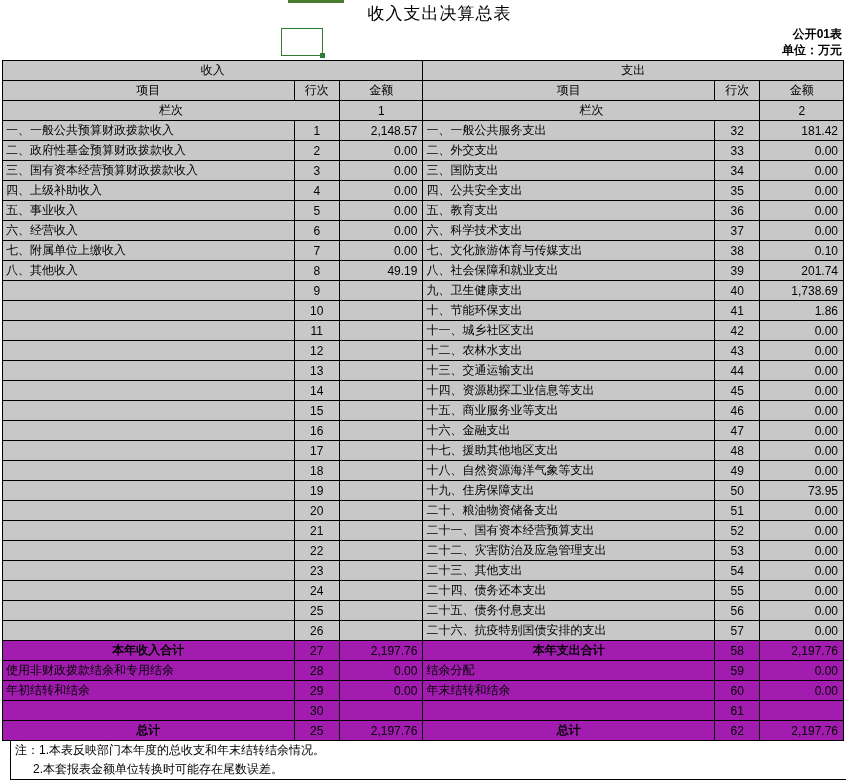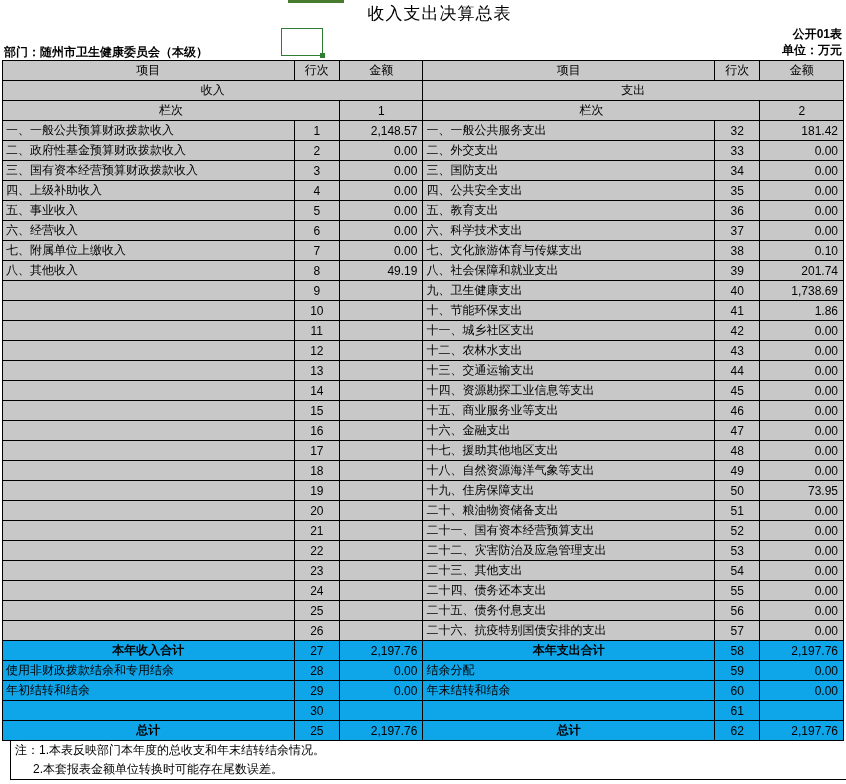--- a/index.html
+++ b/index.html
@@ -63,21 +63,21 @@
     overflow:hidden;
     white-space:nowrap;
     background:#c8c8c8;
   }
   .c-item{width:276px;text-align:left;}
   .c-line{width:43px;text-align:center;}
   .c-amt{width:79px;text-align:right;}
   .hdr{text-align:center;}
   .center{text-align:center;}
   .bold{font-weight:bold;}
-  .white{background:#0ea5e9;}
+  .white{background:#a21caf;}
   .amt{font-family:"Liberation Sans",sans-serif;text-align:right;padding-right:5px;}
 
   .notes{
     margin-left:10px;
     width:842px;
     border-left:1px solid #000;
     border-right:1px solid #000;
     border-bottom:1px solid #000;
     box-sizing:border-box;
   }
@@ -98,44 +98,43 @@
     <div class="title-mark"></div>
     <div class="doc-title">收入支出决算总表</div>
   </div>
 
   <div class="meta">
     <div class="selbox"></div>
     <div class="right">
       <div>公开01表</div>
       <div>单位：万元</div>
     </div>
-    <div class="left">部门：随州市卫生健康委员会（本级）</div>
   </div>
 
   <table>
     <colgroup>
       <col class="c-item">
         <col class="c-line">
         <col class="c-amt">
       <col class="c-item">
         <col class="c-line">
         <col class="c-amt">
     </colgroup>
     <tbody>
       <tr>
+        <td class="hdr" colspan="3">收入</td>
+        <td class="hdr" colspan="3">支出</td>
+      </tr>
+      <tr>
         <td class="hdr">项目</td>
         <td class="hdr">行次</td>
         <td class="hdr">金额</td>
         <td class="hdr">项目</td>
         <td class="hdr">行次</td>
         <td class="hdr">金额</td>
-      </tr>
-      <tr>
-        <td class="hdr" colspan="3">收入</td>
-        <td class="hdr" colspan="3">支出</td>
       </tr>
       <tr>
         <td class="hdr" colspan="2">栏次</td>
         <td class="hdr">1</td>
         <td class="hdr" colspan="2">栏次</td>
         <td class="hdr">2</td>
       </tr>
     </tbody>
     <tbody id="body-rows">
         <tr>

